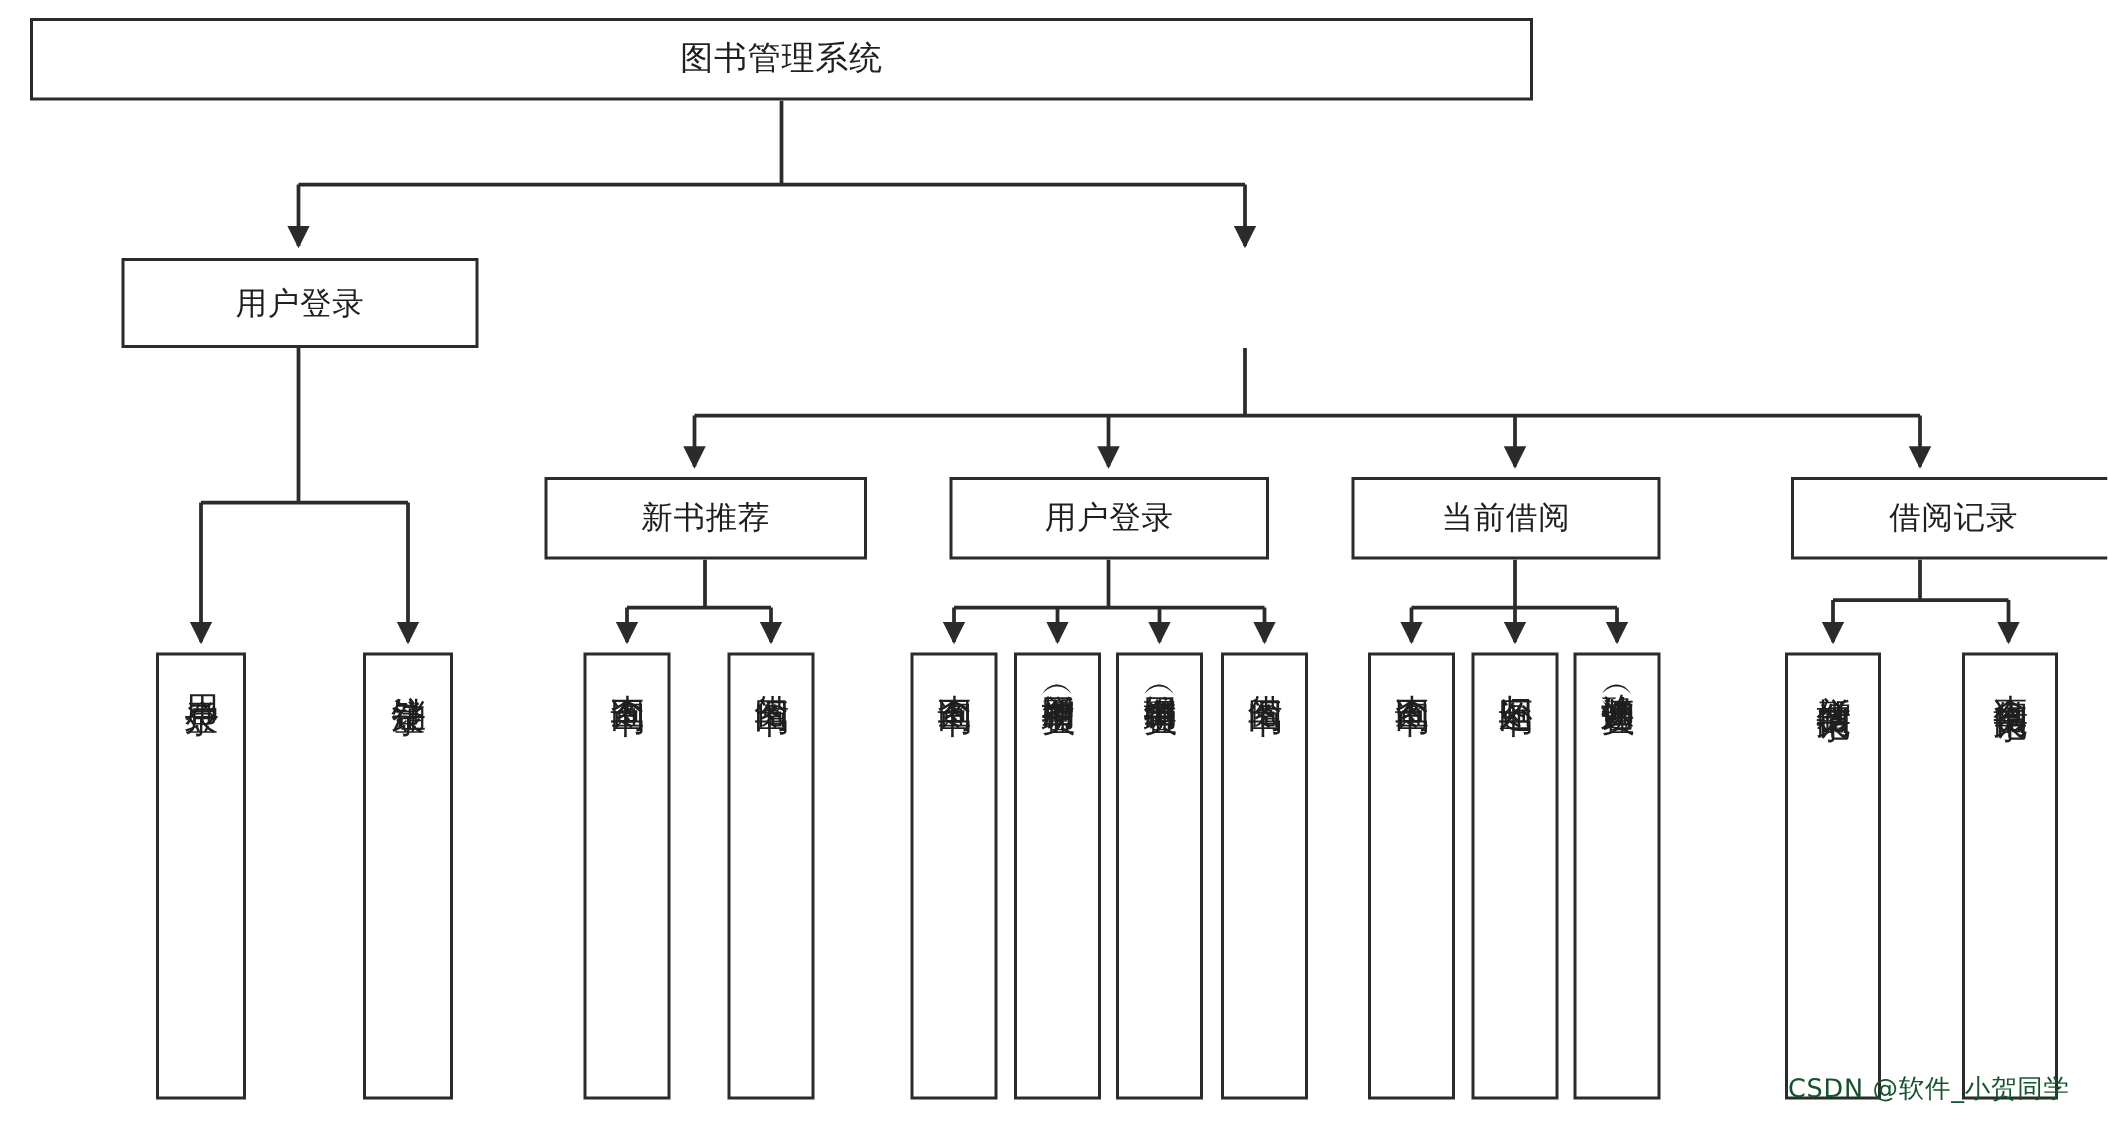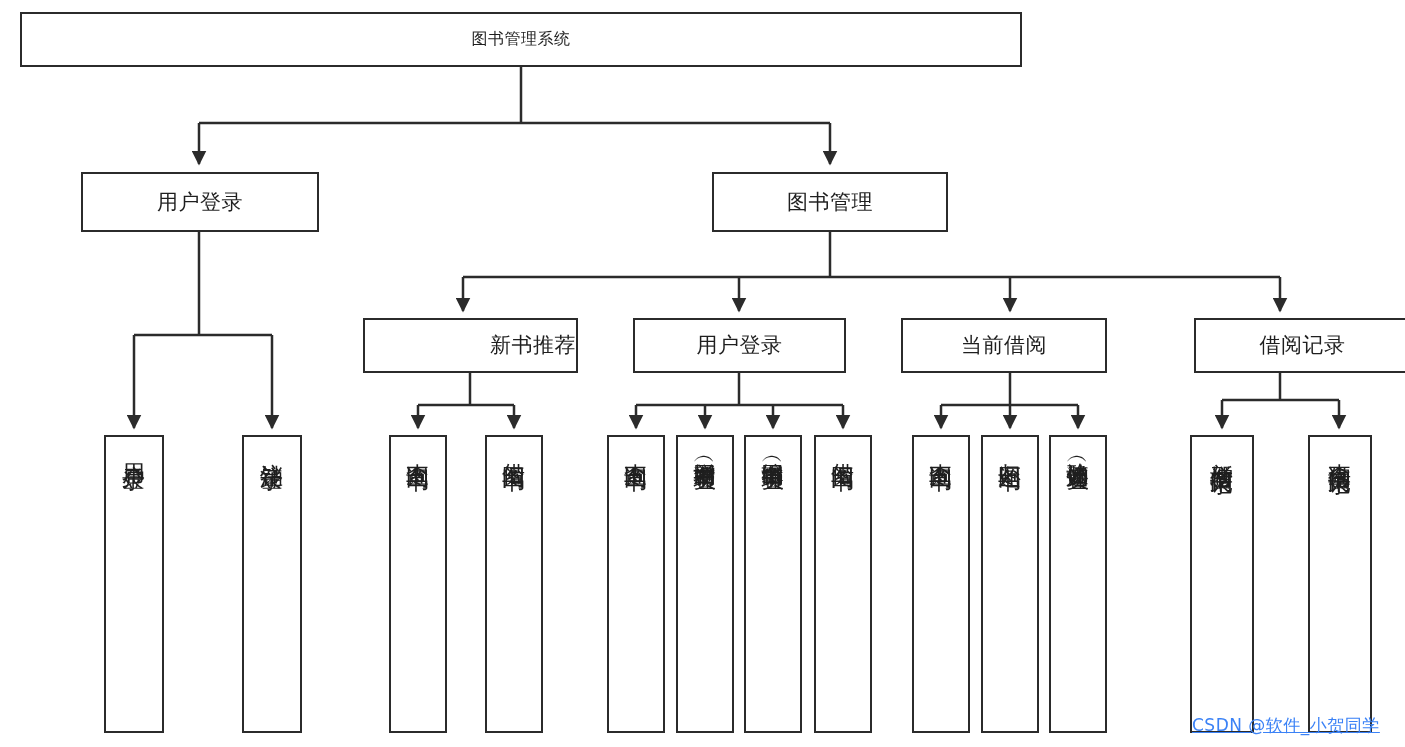--- a/index.html
+++ b/index.html
@@ -41,21 +41,21 @@
     text-align: center;
     line-height: 1.18;
     letter-spacing: 0.5px;
   }
   
   .node.h .label {
     font-size: 21px;
     writing-mode: horizontal-tb;
   }
   .node.h.root .label {
-    font-size: 16px;
+    font-size: 22px;
   }
   
   .node.v {
     align-items: flex-start;
     justify-content: center;
     padding-top: 8px;
   }
   .node.v .label {
     writing-mode: vertical-rl;
     text-orientation: upright;
@@ -63,25 +63,24 @@
     line-height: 1.05;
     letter-spacing: 2px;
     white-space: nowrap;
   }
   .node.v.tight .label {
     font-size: 22px;
     letter-spacing: 1px;
   }
   .watermark {
     position: absolute;
-    color: #3b82f6;
+    color: #14532d;
     font-size: 17px;
     white-space: nowrap;
     letter-spacing: 0.5px;
-    text-decoration: underline;
   }
 </style>
 </head>
 <body>
 
 <div id="canvas">
 
   <svg class="edges" viewBox="0 0 1405 747" xmlns="http://www.w3.org/2000/svg">
     <defs>
       <marker id="arrow" viewBox="0 0 10 10" refX="9" refY="5" markerWidth="6" markerHeight="6" orient="auto-start-reverse">
@@ -132,25 +131,22 @@
     </g>
   </svg>
 
   <div class="node h root" style="left:20px; top:12px; width:1002px; height:55px;">
     <span class="label">图书管理系统</span>
   </div>
 
   <div class="node h" style="left:81px; top:172px; width:238px; height:60px;">
     <span class="label">用户登录</span>
   </div>
-  <div class="node h" style="left:712px; top:172px; width:236px; height:60px;">
-    <span class="label">图书管理</span>
-  </div>
-
-  <div class="node h" style="left:363px; top:318px; width:215px; height:55px;justify-content:flex-end;">
+
+  <div class="node h" style="left:363px; top:318px; width:215px; height:55px;">
     <span class="label">新书推荐</span>
   </div>
   <div class="node h" style="left:633px; top:318px; width:213px; height:55px;">
     <span class="label">用户登录</span>
   </div>
   <div class="node h" style="left:901px; top:318px; width:206px; height:55px;">
     <span class="label">当前借阅</span>
   </div>
   <div class="node h" style="left:1171px; top:318px; width:217px; height:55px;margin-left:23px;">
     <span class="label">借阅记录</span>

